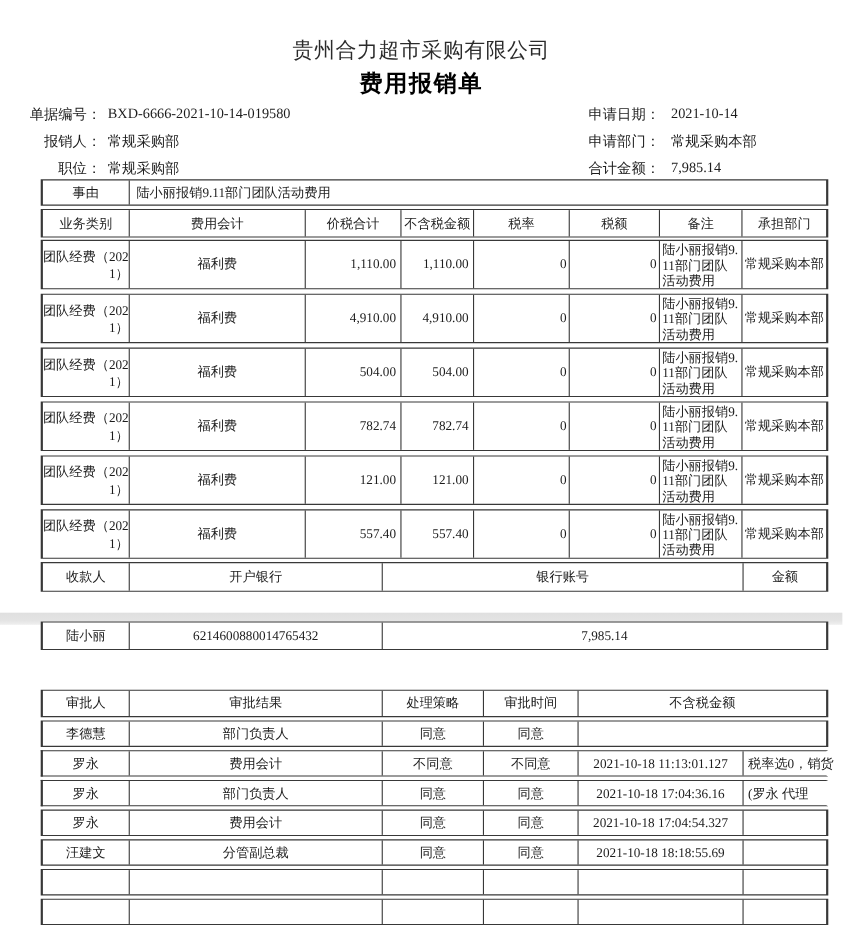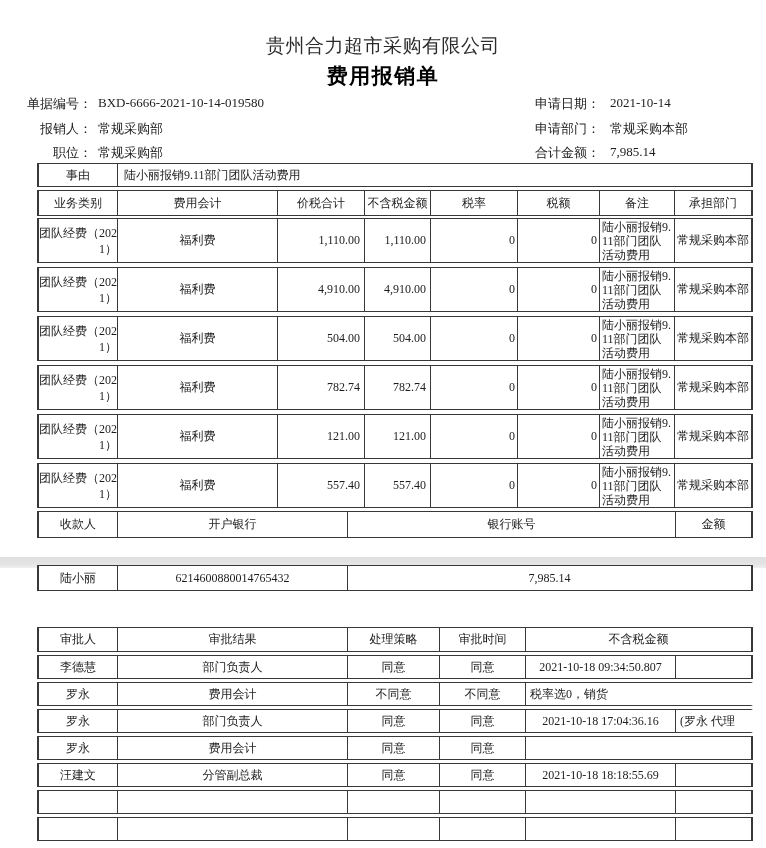--- a/index.html
+++ b/index.html
@@ -183,43 +183,44 @@
   <div class="c">处理策略</div>
   <div class="c">审批时间</div>
   <div class="c last">不含税金额</div>
 </div>
 
 <div class="strip cols-app" style="top:655px;height:24px">
   <div class="c">李德慧</div>
   <div class="c">部门负责人</div>
   <div class="c">同意</div>
   <div class="c">同意</div>
-  <div class="c">2021-10-18 09:34:50.807</div>
   <div class="c last opinion"></div>
 </div>
 <div class="strip cols-app no-rb" style="top:682px;height:24px">
   <div class="c">罗永</div>
   <div class="c">费用会计</div>
   <div class="c">不同意</div>
   <div class="c">不同意</div>
+  <div class="c">2021-10-18 11:13:01.127</div>
   <div class="c last opinion">税率选0，销货</div>
 </div>
 <div class="strip cols-app no-rb" style="top:709px;height:24px">
   <div class="c">罗永</div>
   <div class="c">部门负责人</div>
   <div class="c">同意</div>
   <div class="c">同意</div>
   <div class="c">2021-10-18 17:04:36.16</div>
   <div class="c last opinion">(罗永 代理</div>
 </div>
 <div class="strip cols-app" style="top:736px;height:24px">
   <div class="c">罗永</div>
   <div class="c">费用会计</div>
   <div class="c">同意</div>
   <div class="c">同意</div>
+  <div class="c">2021-10-18 17:04:54.327</div>
   <div class="c last opinion"></div>
 </div>
 <div class="strip cols-app" style="top:763px;height:24px">
   <div class="c">汪建文</div>
   <div class="c">分管副总裁</div>
   <div class="c">同意</div>
   <div class="c">同意</div>
   <div class="c">2021-10-18 18:18:55.69</div>
   <div class="c last opinion"></div>
 </div>

